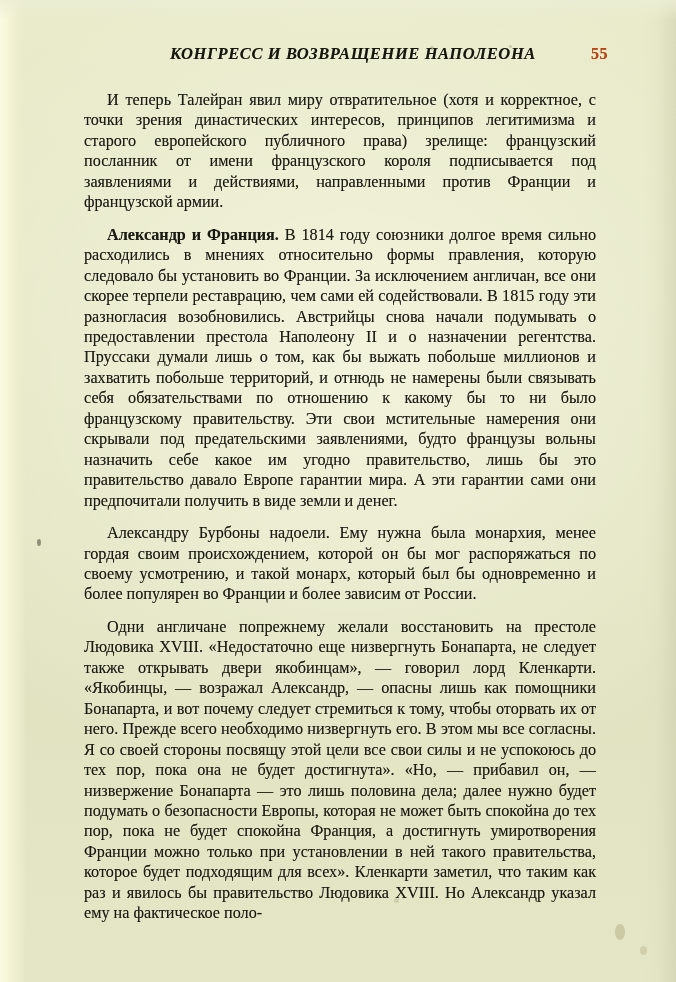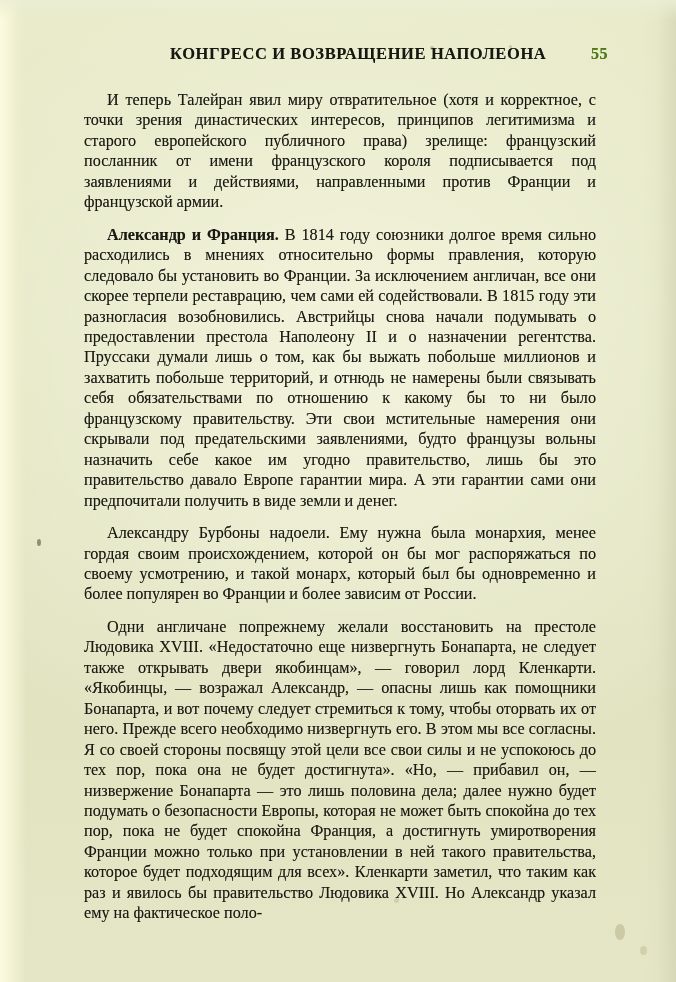--- a/index.html
+++ b/index.html
@@ -67,33 +67,34 @@
     position: absolute;
     left: 72px;
     top: 44px;
     width: 536px;
     height: 26px;
     display: flex;
     align-items: baseline;
     justify-content: flex-end;
   }
   #head-title {
+    font-style: italic;
     font-weight: 700;
     font-size: 16.5px;
     letter-spacing: 0.6px;
     white-space: nowrap;
     margin-right: auto;
     padding-left: 98px;
     color: #171711;
   }
   #page-number {
     font-size: 16px;
     font-weight: 700;
     letter-spacing: 0.5px;
-    color: #4d7c0f;
+    color: #c2410c;
   }
 
   
   #body-text {
     position: absolute;
     left: 72px;
     top: 78px;
     width: 536px;
     font-size: 16.2px;
     line-height: 20.45px;

